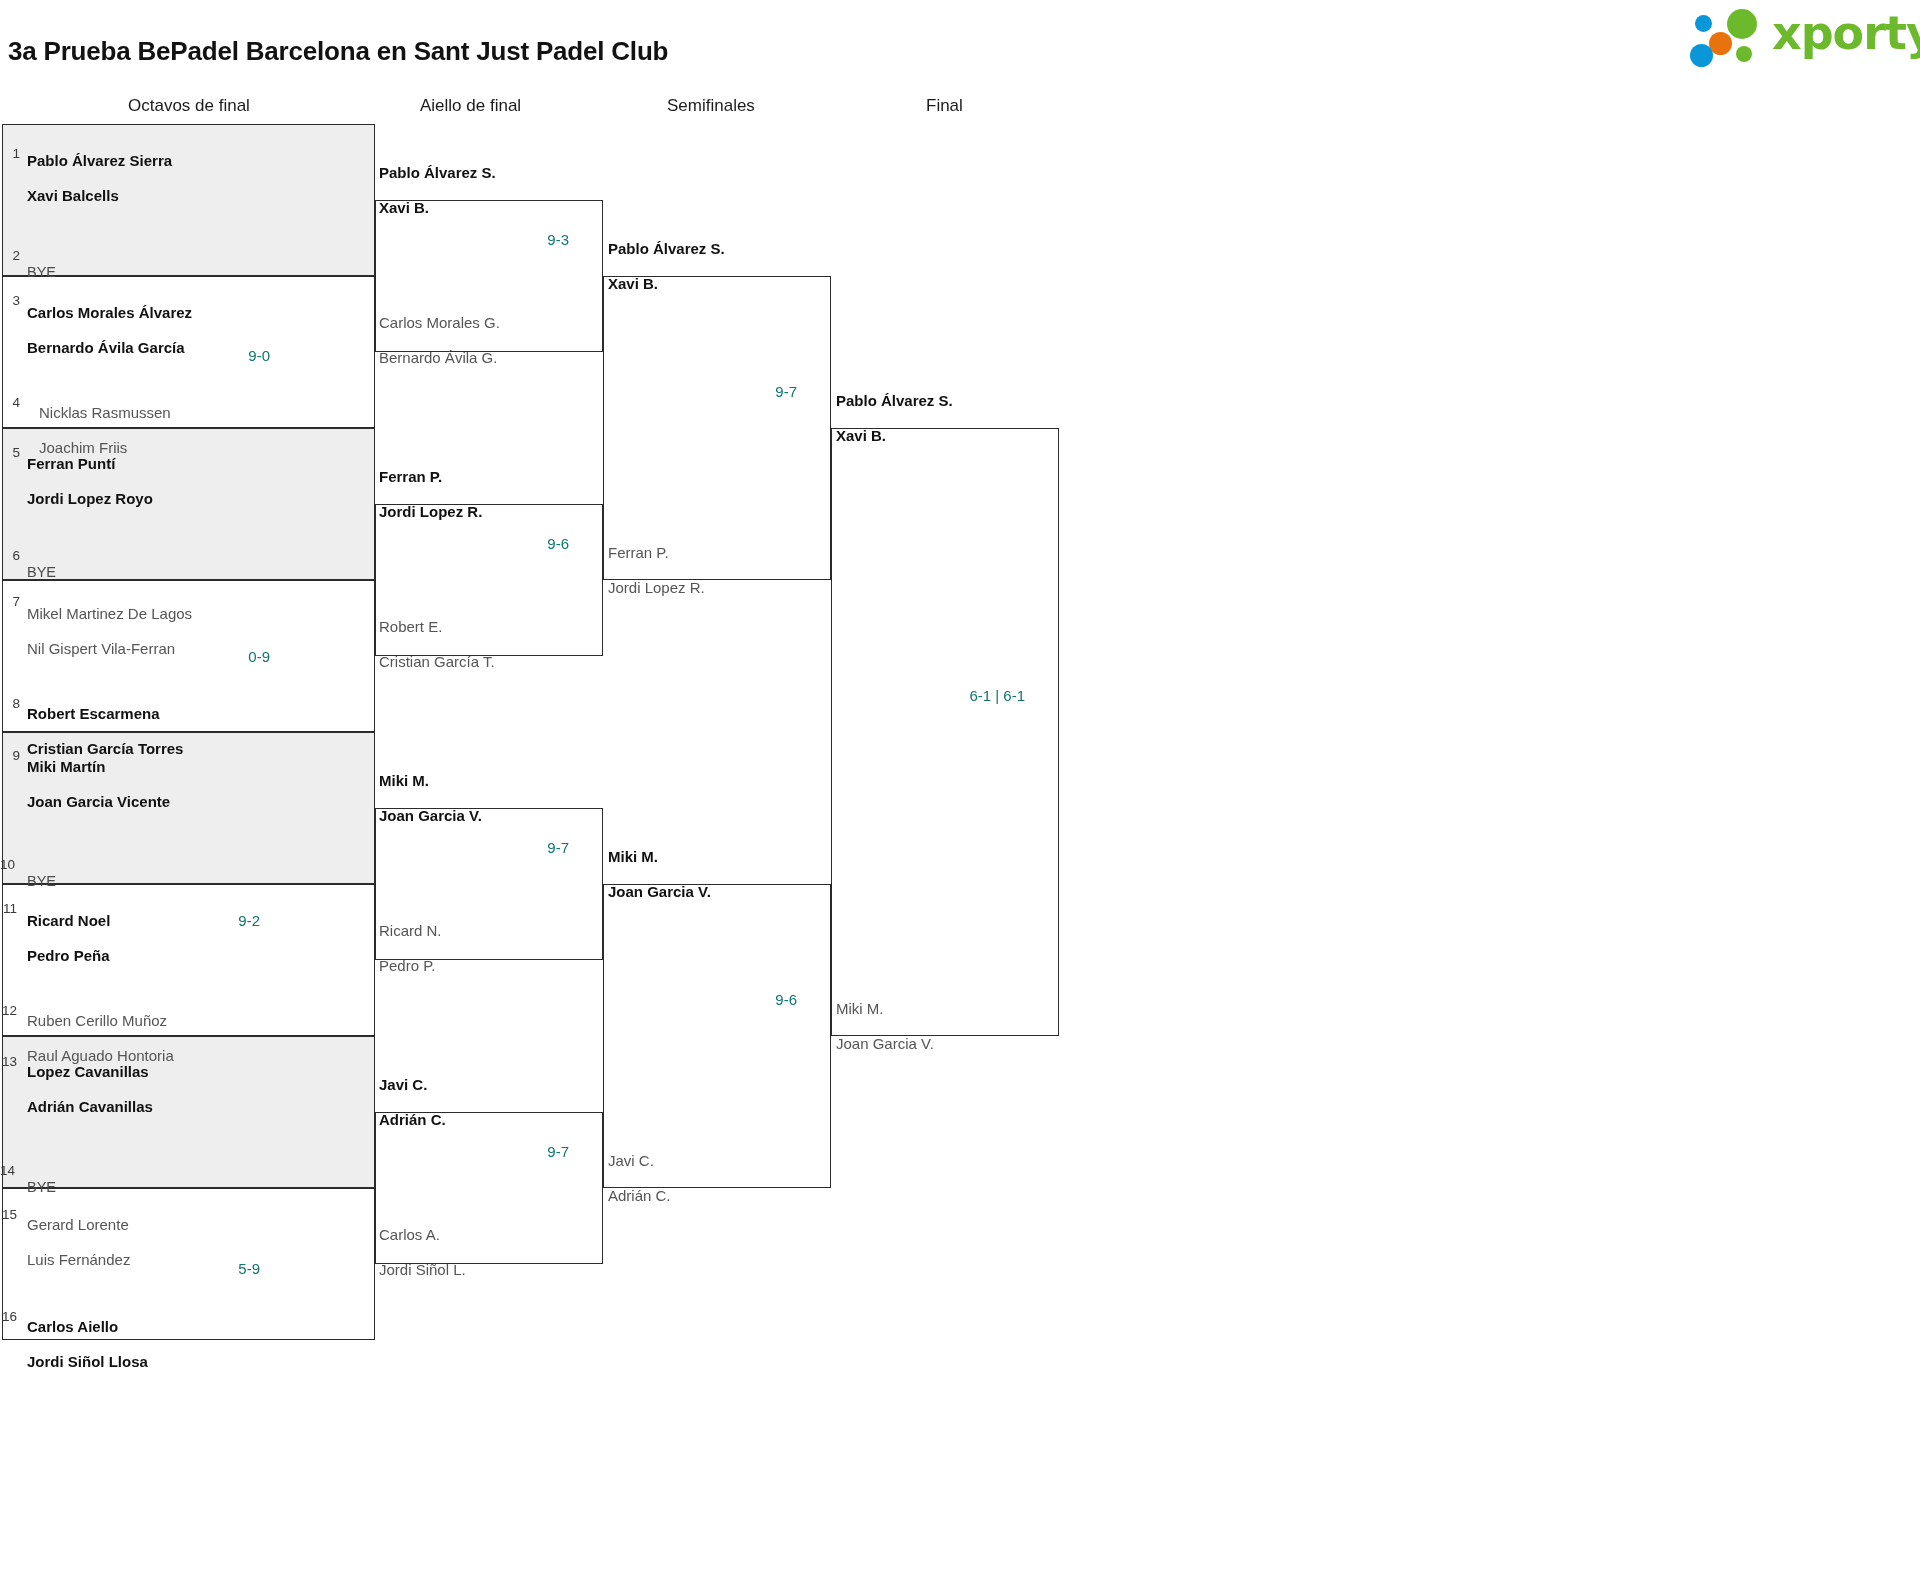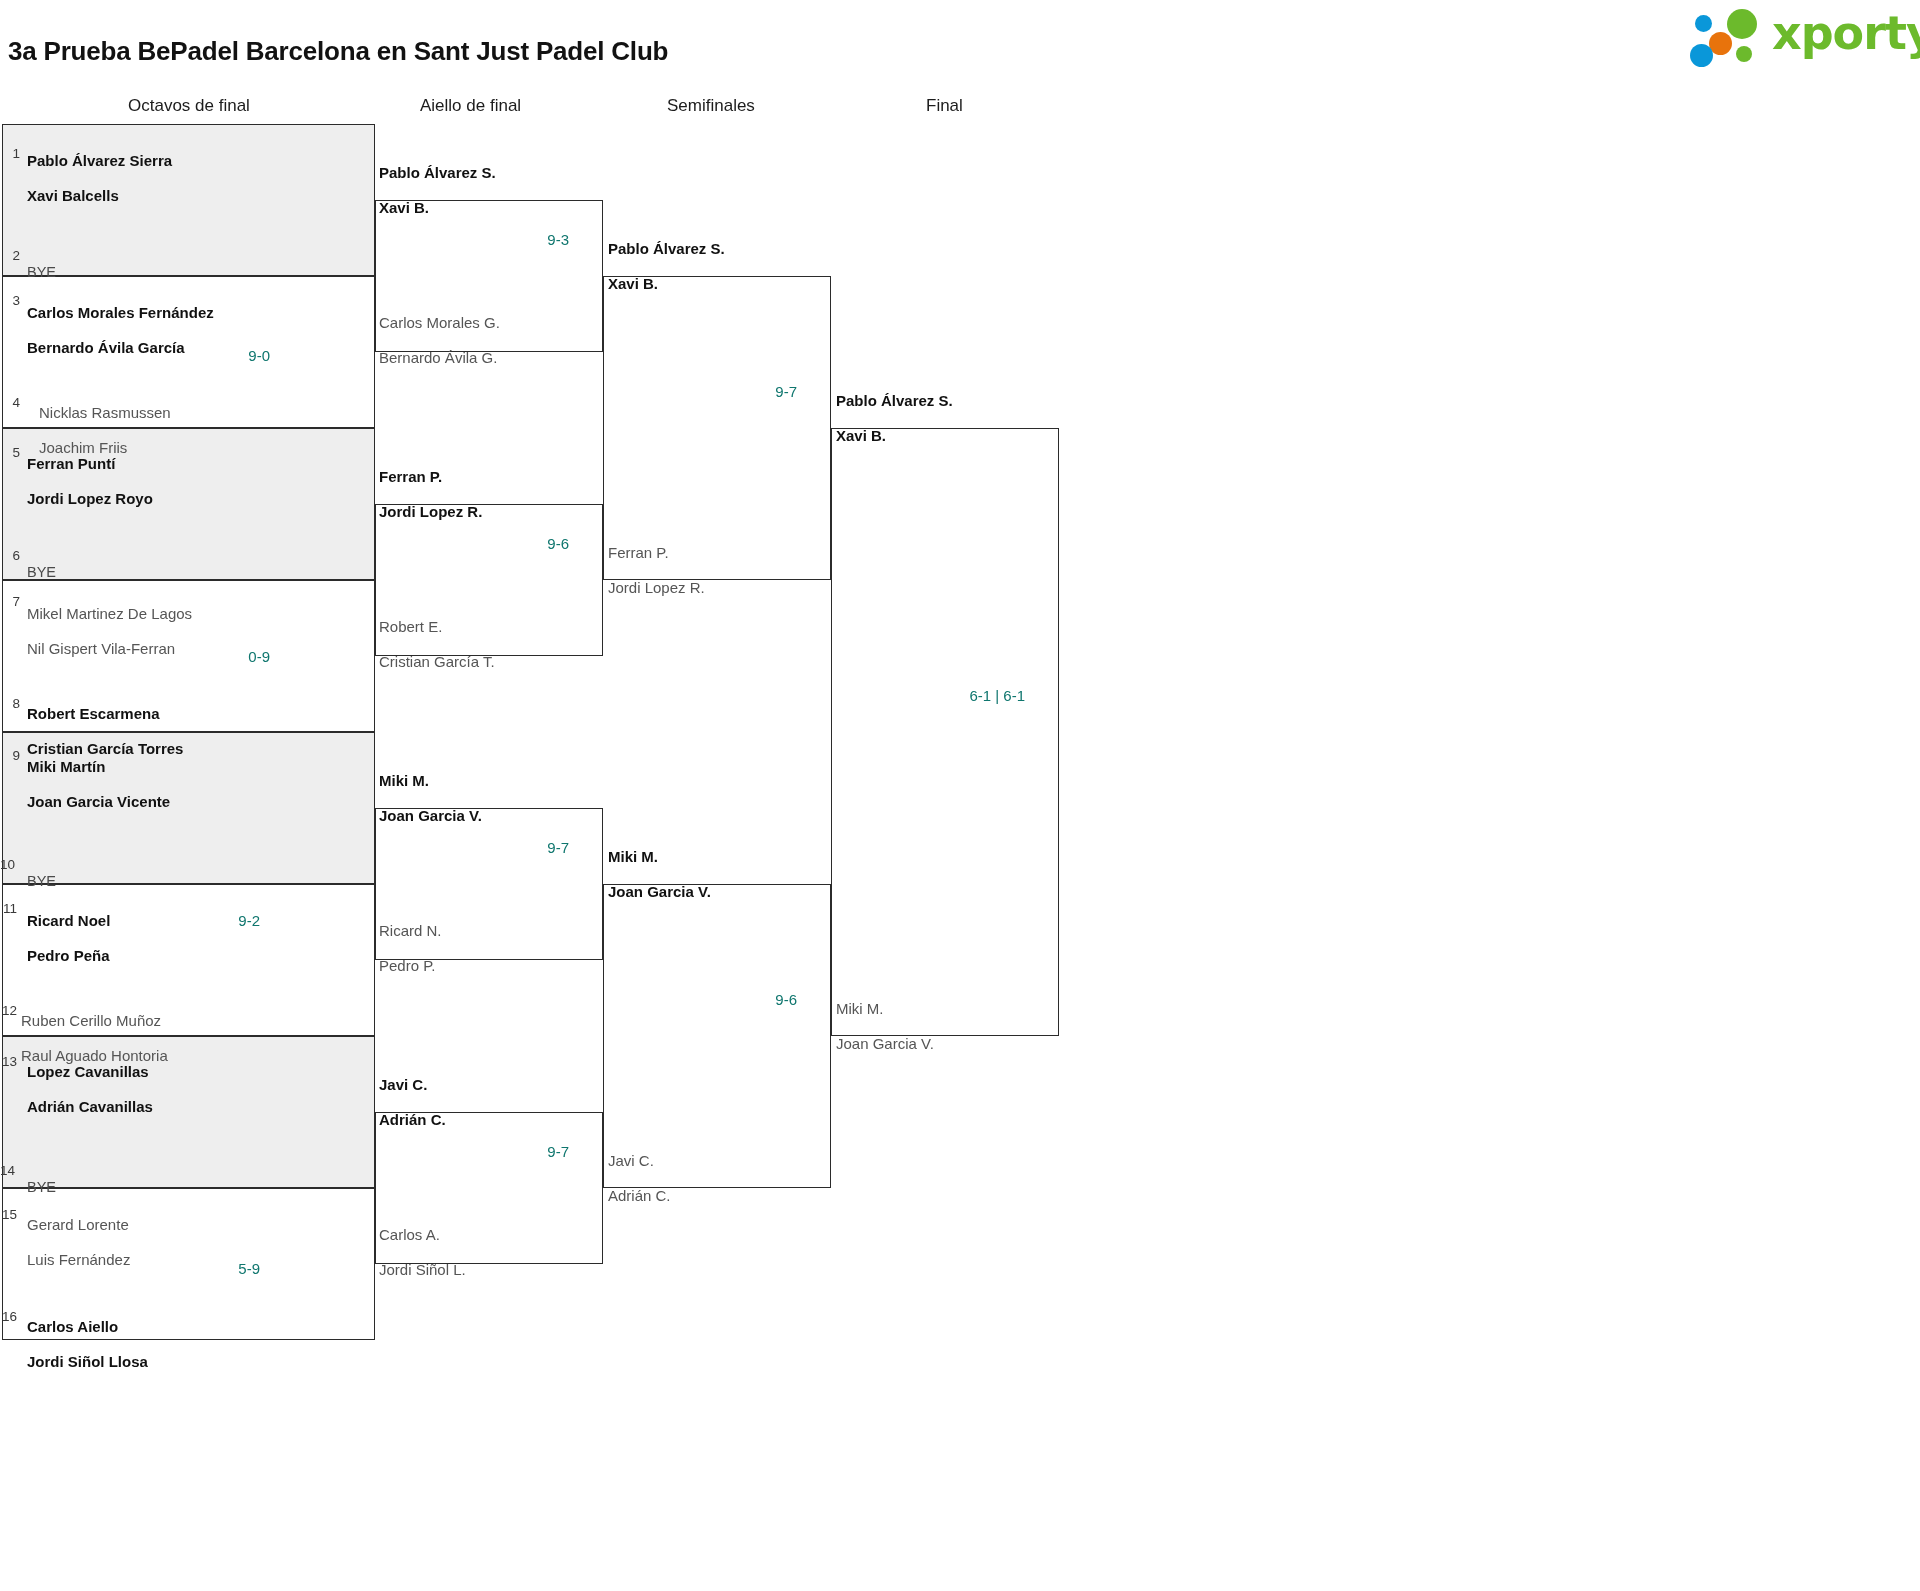--- a/index.html
+++ b/index.html
@@ -131,21 +131,21 @@
   <span>Xavi Balcells</span>
 </div>
 
 <div class="seed" style="left:0px;  top:248px;">2</div>
 <div class="team bye" style="left:27px; top:247px;">
   <span>BYE</span>
 </div>
 
 <div class="seed" style="left:0px;  top:293px;">3</div>
 <div class="team win" style="left:27px; top:286px;">
-  <span>Carlos Morales Fernández</span><br>
+  <span>Carlos Morales Álvarez</span><br>
   <span>Bernardo Ávila García</span>
 </div>
 <div class="score" style="left:110px; top:347px; width:160px;">9-0</div>
 <div class="seed" style="left:0px;  top:395px;">4</div>
 <div class="team lose" style="left:27px; top:386px;margin-left:12px;">
   <span>Nicklas Rasmussen</span><br>
   <span>Joachim Friis</span>
 </div>
 
 <div class="seed" style="left:0px;  top:445px;">5</div>
@@ -182,21 +182,21 @@
   <span>BYE</span>
 </div>
 
 <div class="seed" style="left:-3px; top:901px;">11</div>
 <div class="team win" style="left:27px; top:894px;">
   <span>Ricard Noel</span><br>
   <span>Pedro Peña</span>
 </div>
 <div class="score" style="left:100px; top:912px; width:160px;">9-2</div>
 <div class="seed" style="left:-3px; top:1003px;">12</div>
-<div class="team lose" style="left:21px; top:994px;">
+<div class="team lose" style="left:27px; top:994px;">
   <span>Ruben Cerillo Muñoz</span><br>
   <span>Raul Aguado Hontoria</span>
 </div>
 
 <div class="seed" style="left:-3px; top:1054px;">13</div>
 <div class="team win" style="left:27px; top:1045px;">
   <span>Lopez Cavanillas</span><br>
   <span>Adrián Cavanillas</span>
 </div>
 

